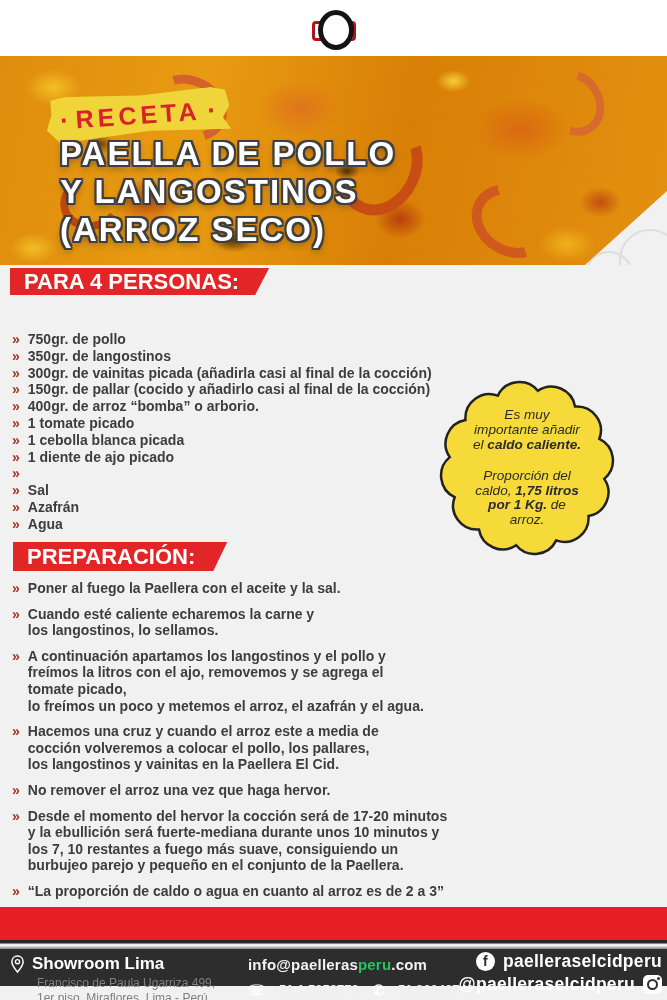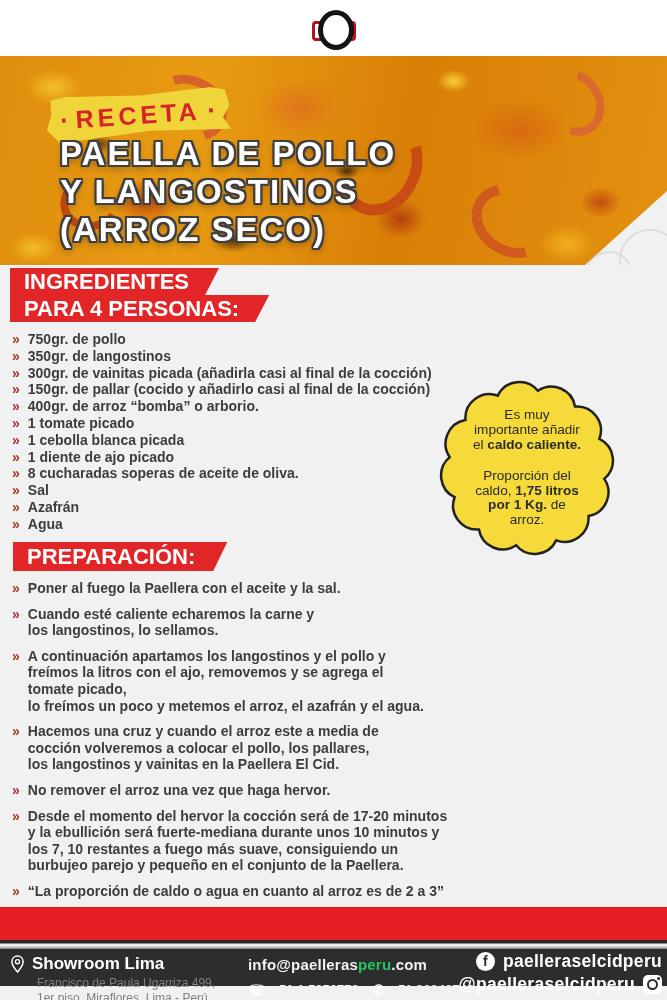--- a/index.html
+++ b/index.html
@@ -76,21 +76,21 @@
   .steps{position:absolute;top:580px;left:12px;width:520px;}
   .step{display:flex;margin-bottom:9px;font-size:14px;font-weight:bold;color:#3d3d3d;line-height:16.6px;}
   .step-text{white-space:pre-line;}
 
   
   .seal{position:absolute;left:438px;top:379px;width:178px;height:178px;}
   .seal svg{position:absolute;inset:0;transform:rotate(8deg);}
   .seal-text{position:absolute;inset:0;display:flex;flex-direction:column;justify-content:center;
              align-items:center;text-align:center;padding:0 26px;box-sizing:border-box;
              font-size:13.6px;line-height:14.6px;color:#2b2b2b;}
-  .seal-text p{margin:8px;}
+  .seal-text p{margin:8px;font-style:italic;}
   .seal-text p + p{margin-top:9px;}
   .seal-text b{font-weight:bold;}
 
   
   .footer-red{position:absolute;top:907px;left:0;width:667px;height:33px;background:#e81e25;}
   .footer-shine{position:absolute;top:940px;left:0;width:667px;height:9px;
                 background:linear-gradient(180deg,#262626 0%,#262626 28%,#e9e9e9 50%,#f4f4f4 62%,#808080 100%);}
   .footer-dark{position:absolute;top:949px;left:0;width:667px;height:37px;background:#2d2d2e;}
 
   .fs-left{position:absolute;left:10px;top:5px;}
@@ -145,21 +145,20 @@
       <span>(ARROZ SECO)</span>
     </div>
 
     <div class="hero-wedge">
       <div class="wm-ring wm1"></div>
       <div class="wm-ring wm2"></div>
     </div>
   </div>
 
   <div class="ing-banner">
-    <div class="ribbon">INGREDIENTES</div>
     <div class="ribbon">PARA 4 PERSONAS:</div>
   </div>
 
   <ul class="ingredients">
     <li>
         <span class="blt">»</span>
         <span>750gr. de pollo</span>
       </li>
     <li>
         <span class="blt">»</span>
@@ -184,21 +183,20 @@
     <li>
         <span class="blt">»</span>
         <span>1 cebolla blanca picada</span>
       </li>
     <li>
         <span class="blt">»</span>
         <span>1 diente de ajo picado</span>
       </li>
     <li>
         <span class="blt">»</span>
-        <span>8 cucharadas soperas de aceite de oliva.</span>
       </li>
     <li>
         <span class="blt">»</span>
         <span>Sal</span>
       </li>
     <li>
         <span class="blt">»</span>
         <span>Azafrán</span>
       </li>
     <li>

